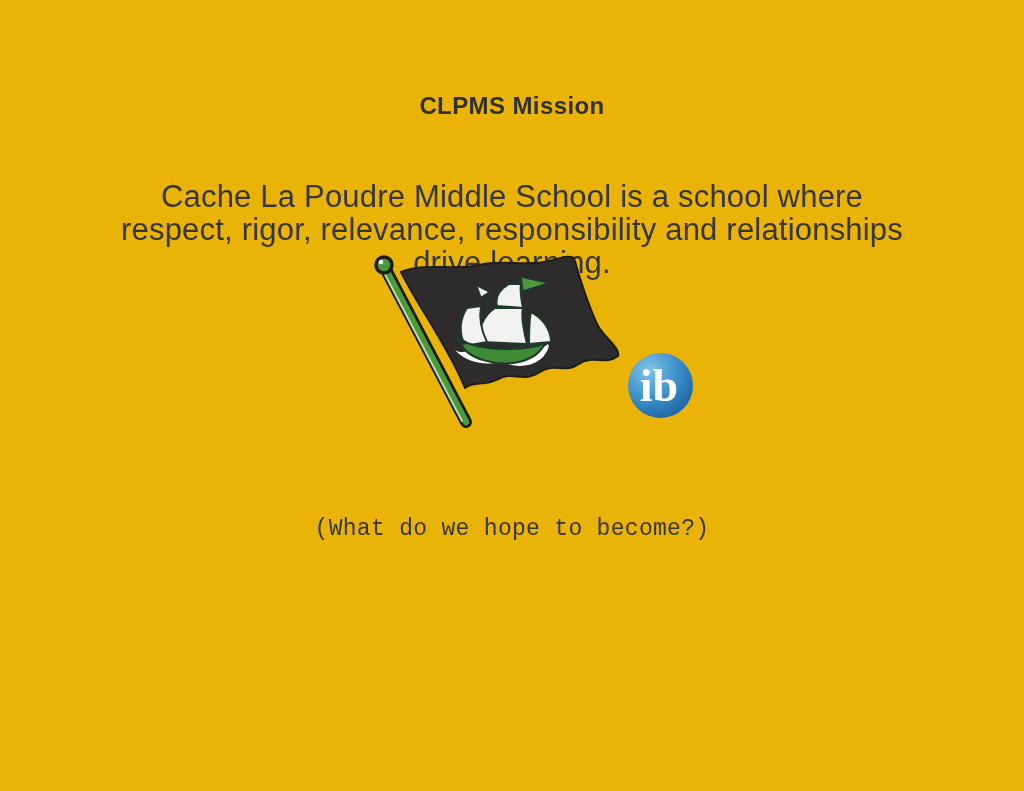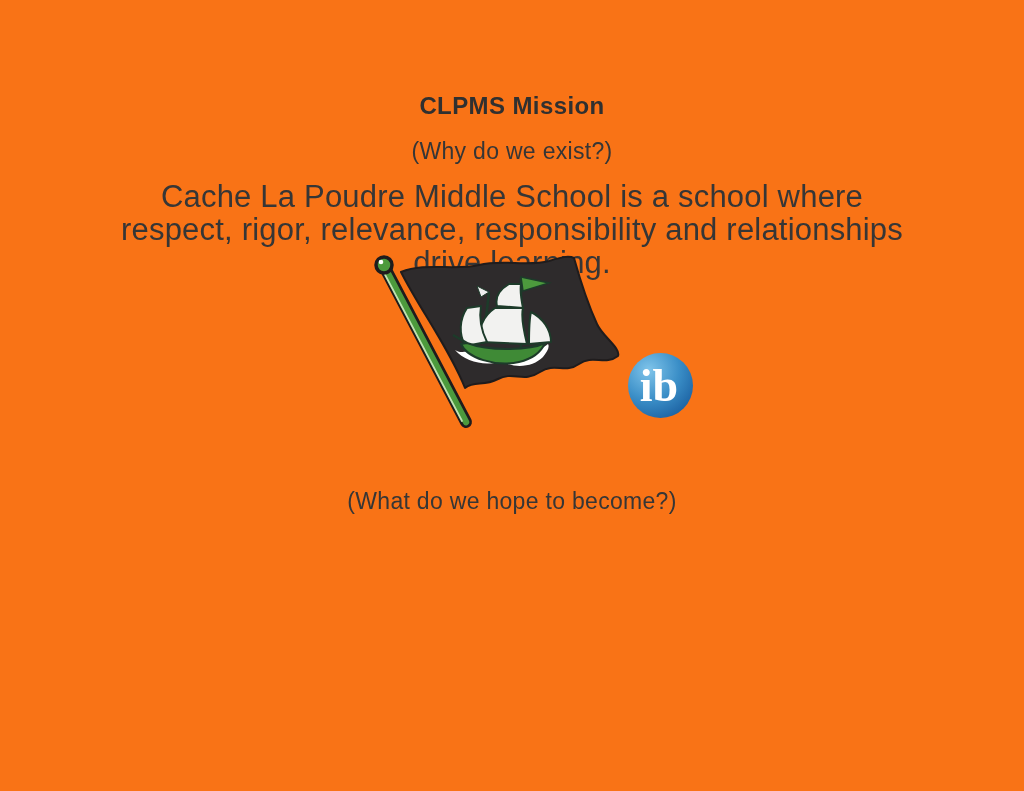--- a/index.html
+++ b/index.html
@@ -4,21 +4,21 @@
 <style>
   html, body {
     margin: 0;
     padding: 0;
     background: #ffffff;
   }
   .slide {
     position: relative;
     width: 1024px;
     height: 791px;
-    background: #f97316;
+    background: #eab308;
     overflow: hidden;
     font-family: "Liberation Sans", sans-serif;
     color: #363636;
   }
   .center-text {
     position: absolute;
     left: 0;
     width: 100%;
     text-align: center;
   }
@@ -41,31 +41,30 @@
     line-height: 33px;
     letter-spacing: 0.2px;
   }
   #mission-title   { top: 92px;  }
   #mission-subtitle{ top: 138px; }
   #mission-body    { top: 180px; width: 800px; }
   #artwork         { position: absolute; top: 250px; left: 0; width: 100%; height: 186px; }
   #flag-image      { position: absolute; left: 371px; top: 0; width: 258px; height: 184px; }
   #ib-logo         { position: absolute; left: 627px; top: 102px; width: 67px; height: 67px; }
   #vision-title    { top: 444px; }
-  #vision-subtitle { top: 488px; }
+  #vision-subtitle { top: 516px; font-family: Liberation Mono, monospace; }
   #vision-body     { top: 530px; width: 860px; }
 </style>
 </head>
 <body>
 
 <div class="slide">
 
   <div id="mission-title" class="center-text section-title">CLPMS Mission</div>
 
-  <div id="mission-subtitle" class="center-text section-subtitle">(Why do we exist?)</div>
 
   <div id="mission-body" class="section-body">Cache La Poudre Middle School is a school where respect, rigor, relevance, responsibility and relationships drive learning.</div>
 
   <div id="artwork">
 
     <div id="flag-image">
       <svg viewBox="0 0 258 184" width="258" height="184">
 
         <path d="M30 22
                  C55 12 82 21 108 15

